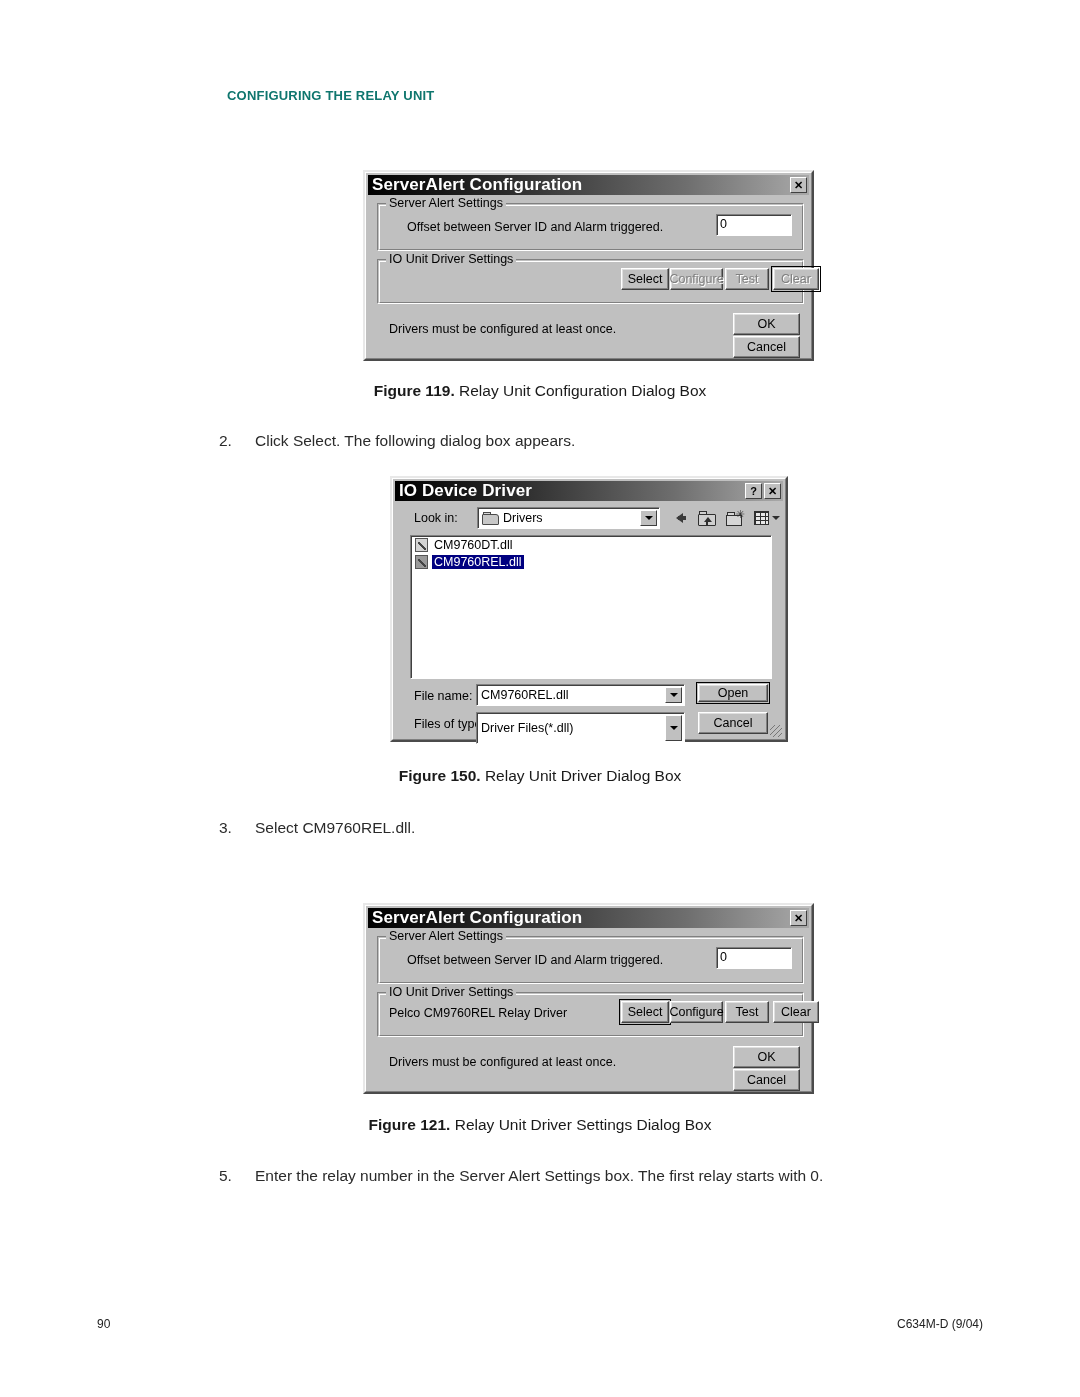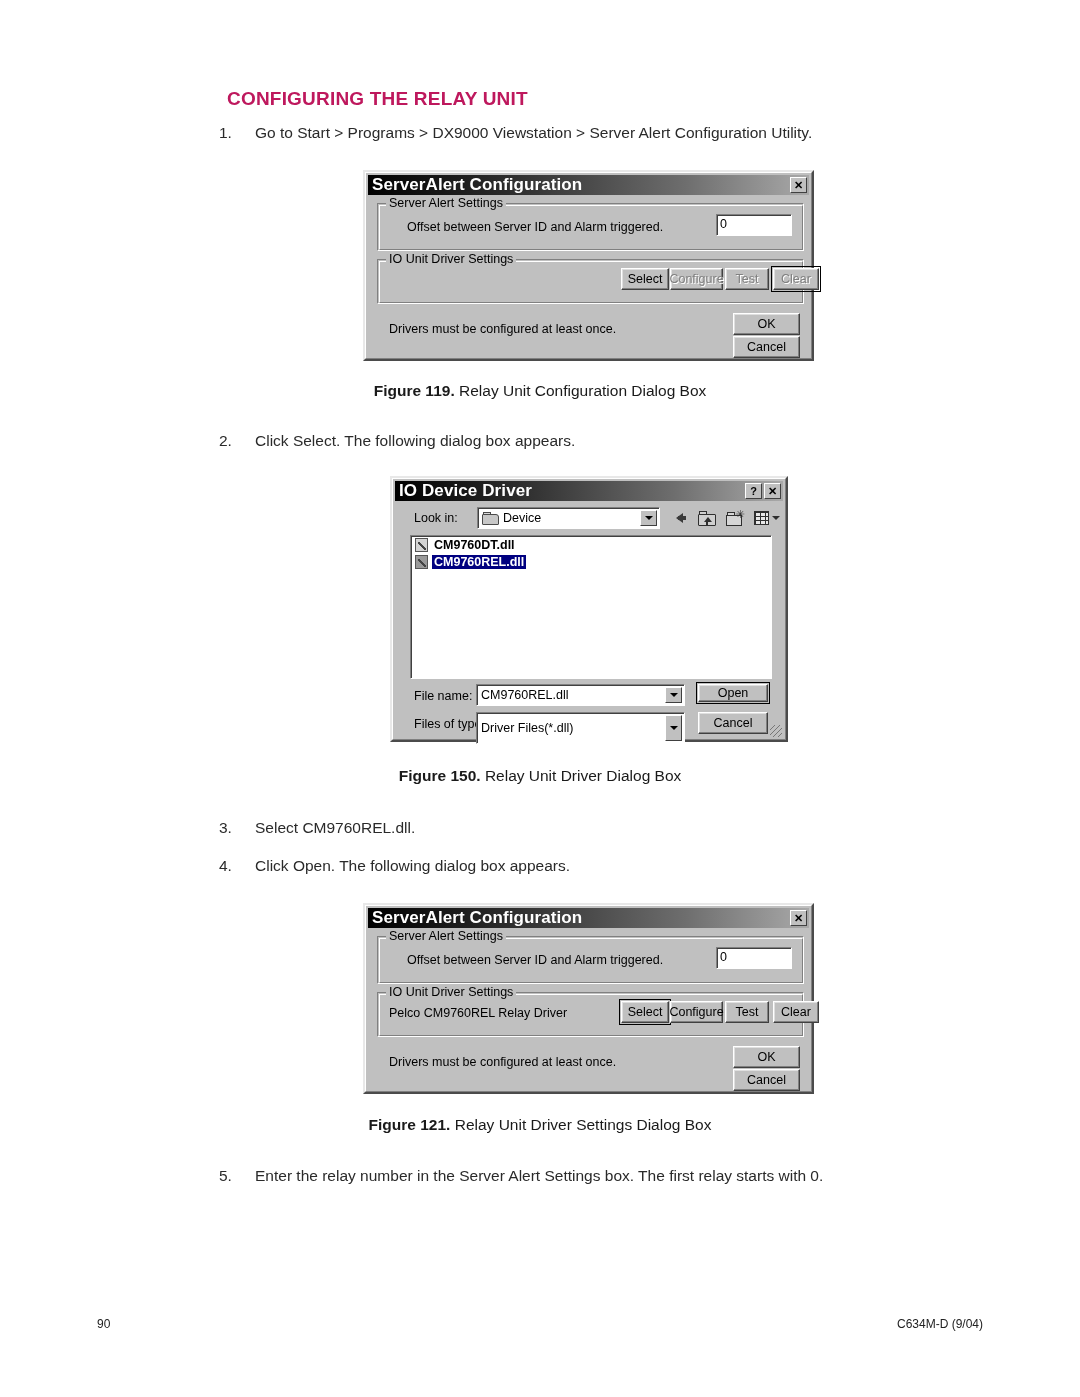--- a/index.html
+++ b/index.html
@@ -21,24 +21,24 @@
     left: 0; top: 0;
     width: 1080px;
     height: 1397px;
   }
 
   
   .doc-title {
     position: absolute;
     left: 227px;
     top: 88px;
-    font-size: 19px;
+    font-size: 13px;
     font-weight: bold;
     letter-spacing: 0.2px;
-    color: #be185d;
+    color: #0f766e;
   }
 
   .step {
     position: absolute;
     left: 219px;
     font-size: 15.5px;
     color: #2a2a2a;
     white-space: nowrap;
   }
   .step .num {
@@ -407,21 +407,20 @@
     display: flex;
     align-items: center;
     height: 17px;
     padding-left: 4px;
     font-size: 12.5px;
     color: #000;
   }
   .file-name {
     padding: 0 2px;
     white-space: nowrap;
-    font-weight: bold;
   }
   .file-row.selected .file-name {
     background: #000080;
     color: #ffffff;
   }
   .dll-icon {
     width: 13px; height: 14px;
     background: #d4d4d4;
     border: 1px solid #555;
     box-sizing: border-box;
@@ -452,23 +451,20 @@
     opacity: 0.85;
   }
 </style>
 </head>
 <body>
 
 <div class="page">
 
   <div class="doc-title">CONFIGURING THE RELAY UNIT</div>
 
-  <div class="step" style="top:124px;">
-    <span class="num">1.</span><span>Go to Start &gt; Programs &gt; DX9000 Viewstation &gt; Server Alert Configuration Utility.</span>
-  </div>
 
   <div class="dlg" style="left:363px; top:170px; width:451px; height:191px;">
     <div class="dlg-inner"></div>
 
     <div class="titlebar">
       <span class="titlebar-text">ServerAlert Configuration</span>
       <span class="title-btn">✕</span>
     </div>
 
     <div class="groupbox" style="left:12px; top:31px; width:427px; height:48px;">
@@ -508,21 +504,21 @@
       <span class="title-btn">?</span>
       <span class="title-btn">✕</span>
     </div>
 
     <div class="dlg-label" style="left:22px; top:33px;">Look in:</div>
     <div class="combo" style="left:85px; top:29px; width:183px; height:22px;">
       <span class="folder-icon">
         <span class="tab"></span>
           <span class="body"></span>
       </span>
-      <span class="combo-text">Device</span>
+      <span class="combo-text">Drivers</span>
       <span class="combo-arrow">
           <i></i>
         </span>
     </div>
 
     <div class="tool-icons" style="left:276px; top:29px; height:22px;">
       <span class="ticon">
           <span class="arrow-left"></span>
         </span>
       <span class="ticon">
@@ -582,23 +578,20 @@
 
   <div class="fig-caption" style="top:767px;">
     <span class="fig-label">Figure 150.</span>
     <span>Relay Unit Driver Dialog Box</span>
   </div>
 
   <div class="step" style="top:819px;">
     <span class="num">3.</span><span>Select CM9760REL.dll.</span>
   </div>
 
-  <div class="step" style="top:857px;">
-    <span class="num">4.</span><span>Click Open. The following dialog box appears.</span>
-  </div>
 
   <div class="dlg" style="left:363px; top:903px; width:451px; height:191px;">
     <div class="dlg-inner"></div>
 
     <div class="titlebar">
       <span class="titlebar-text">ServerAlert Configuration</span>
       <span class="title-btn">✕</span>
     </div>
 
     <div class="groupbox" style="left:12px; top:31px; width:427px; height:48px;">

